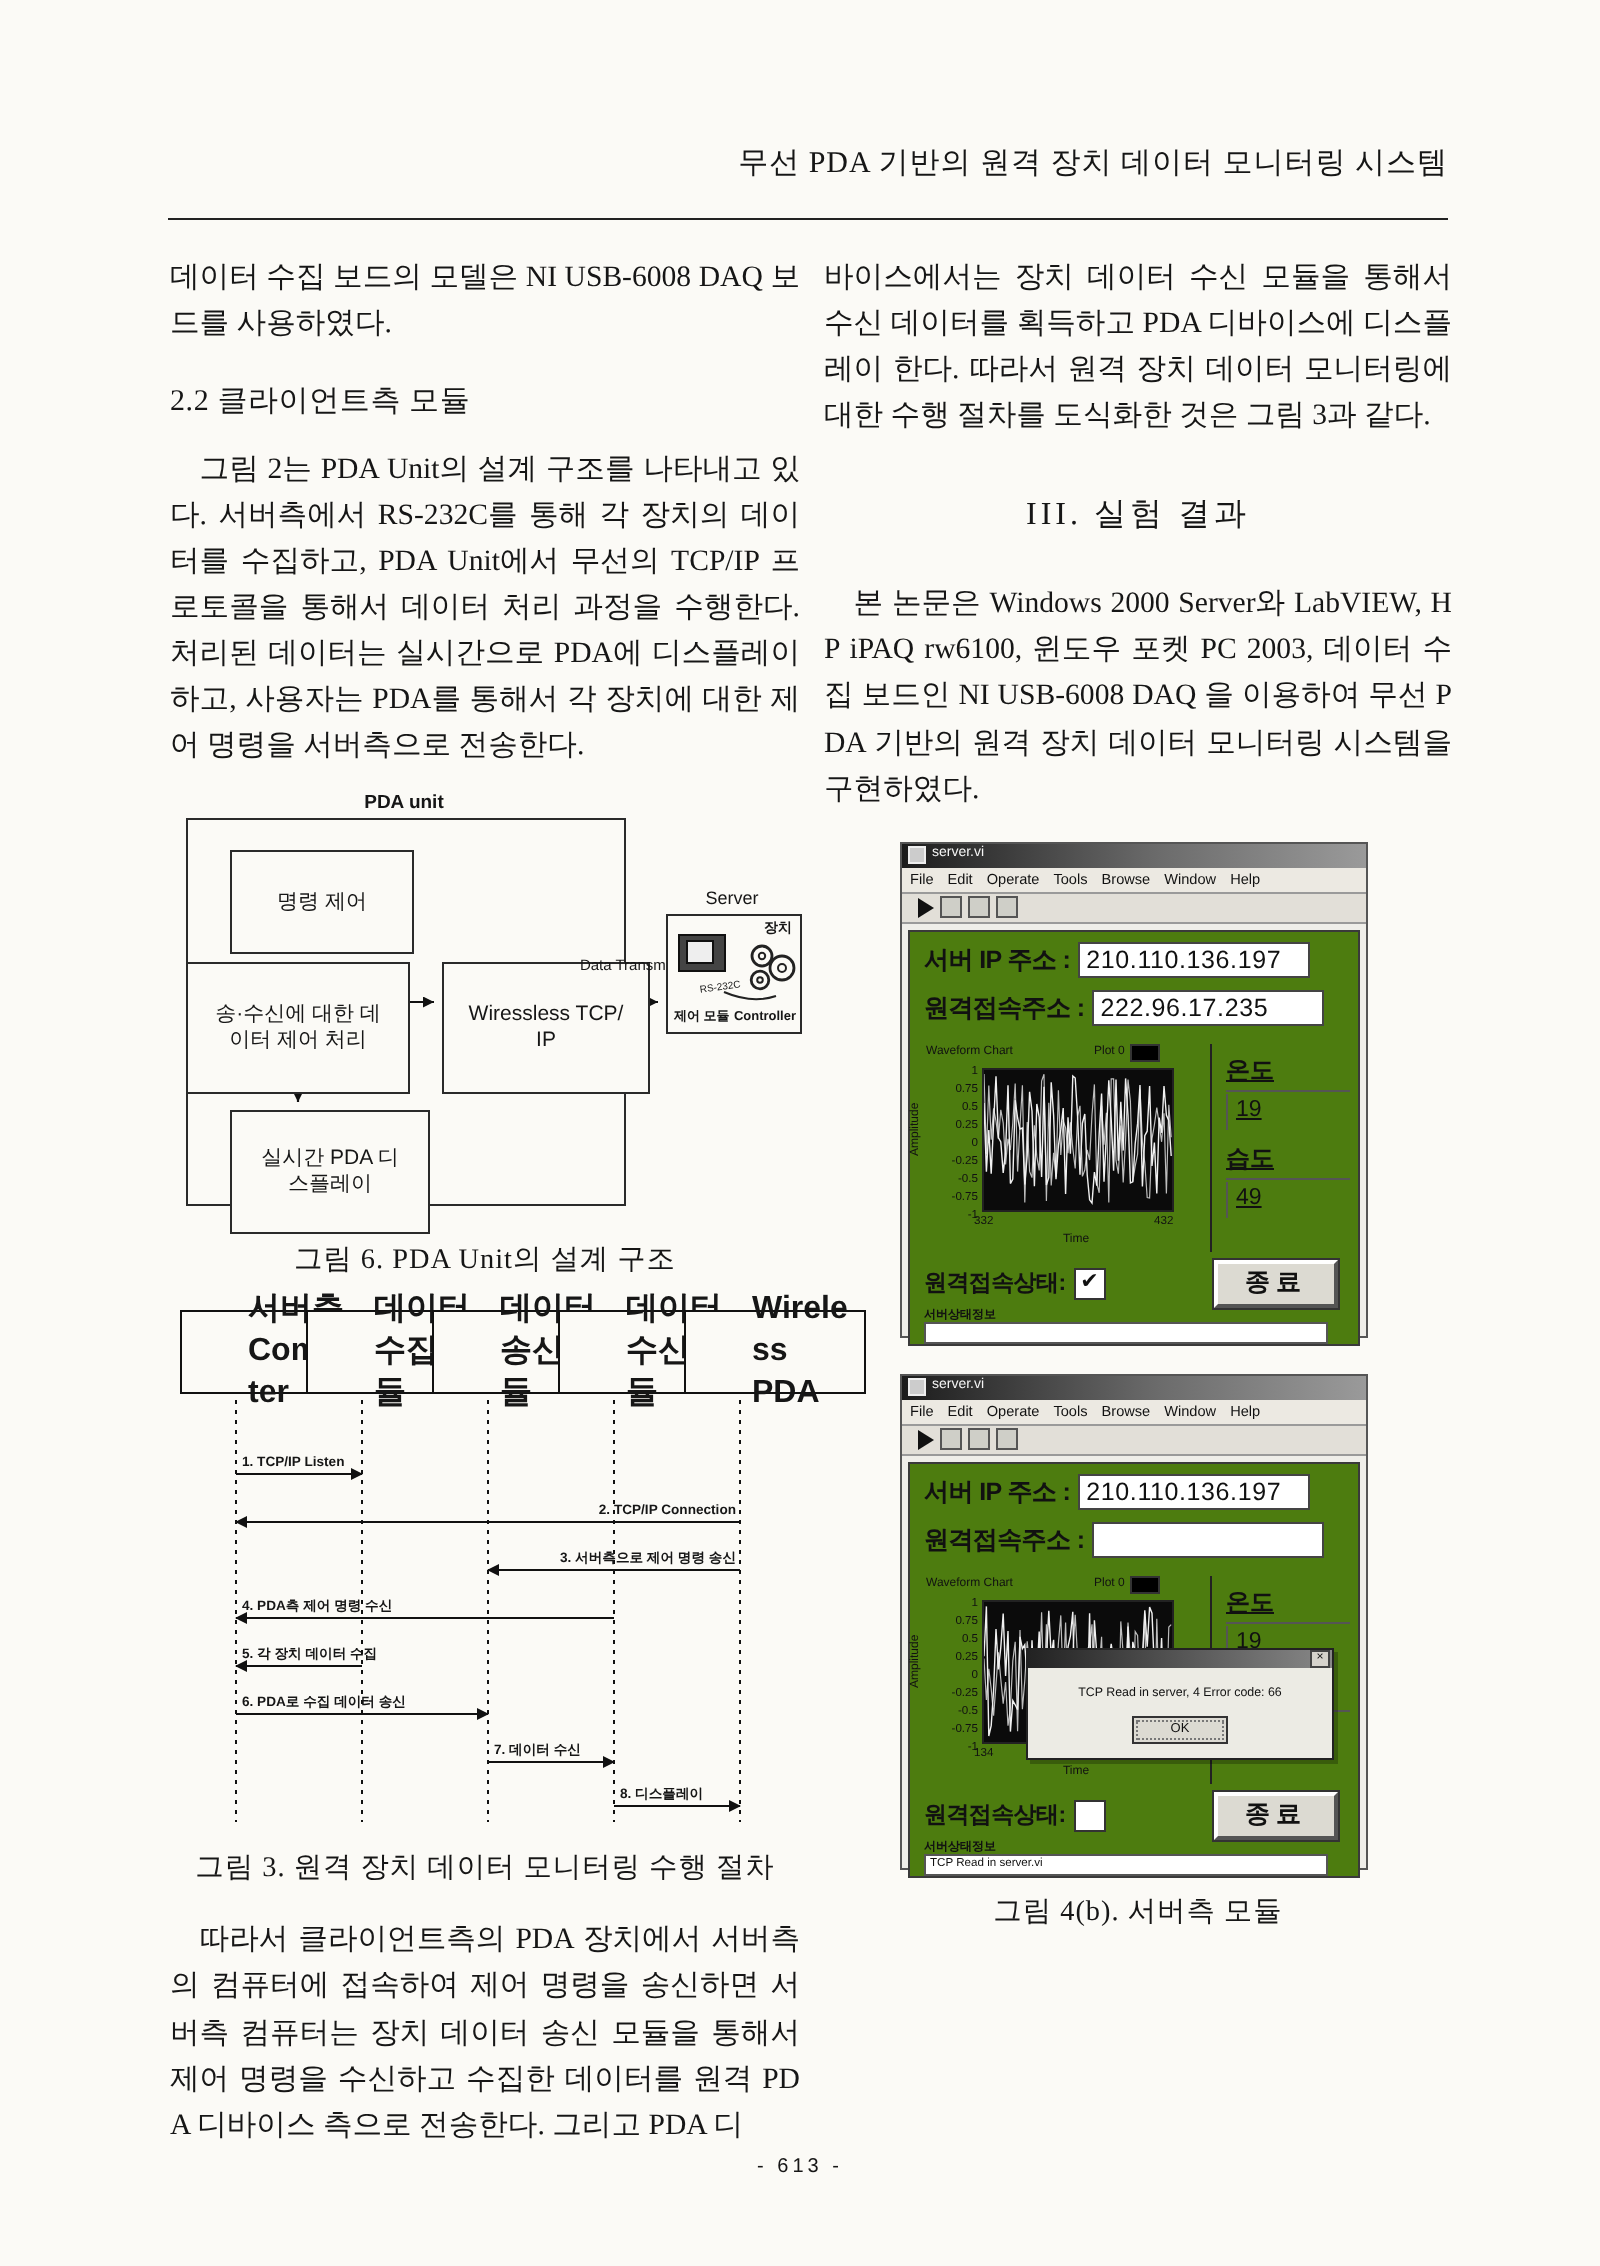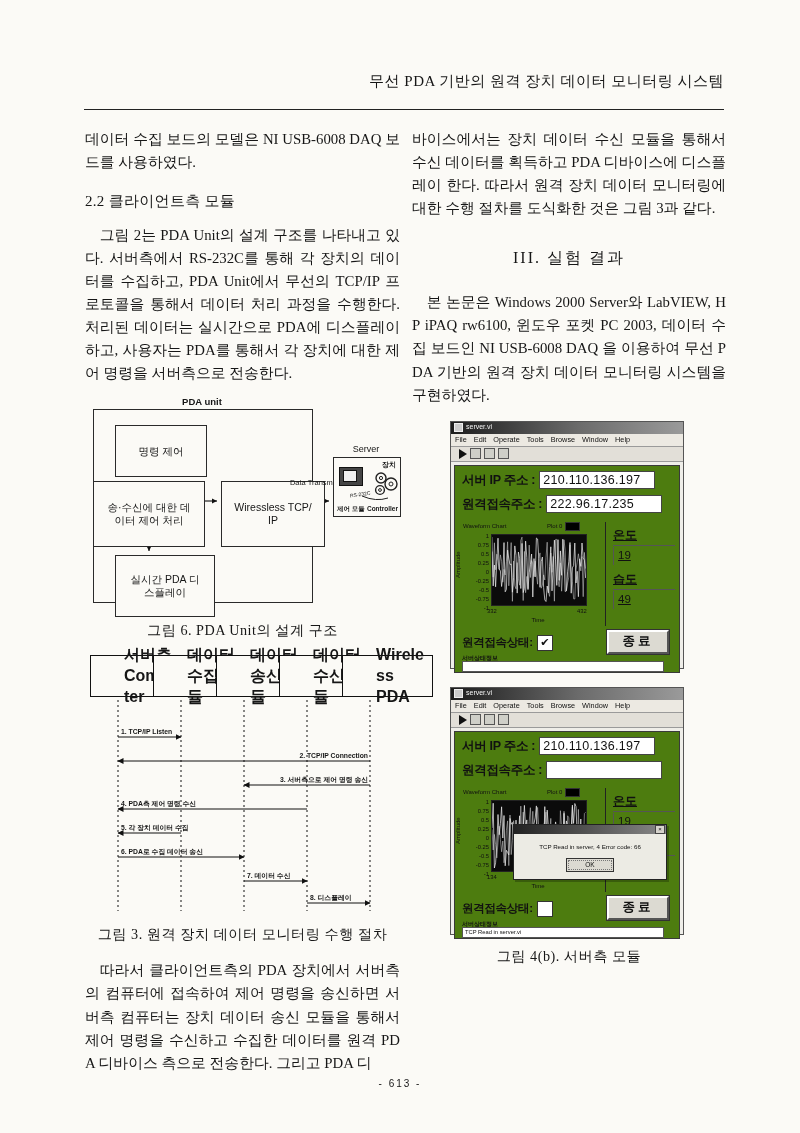--- a/index.html
+++ b/index.html
@@ -72,21 +72,21 @@
   .yticks{position:absolute;left:8px;top:10px;width:26px;height:72px;display:flex;flex-direction:column;
           justify-content:space-between;font-size:5.8px;text-align:right;}
   .chart{position:absolute;left:36px;top:12px;width:94px;height:70px;background:#0b0b0b;border:1px solid #222;}
   .xtick{position:absolute;top:85px;font-size:5.8px;}
   .xlabel{position:absolute;left:36px;top:94px;width:94px;text-align:center;font-size:6px;}
   .vsep{position:absolute;left:150px;top:56px;height:104px;border-left:1.6px solid #222;}
   .gauge{position:absolute;left:158px;width:62px;text-decoration:underline;}
   .gauge .glabel{font-size:12px;font-weight:bold;}
   .gauge .gline{border-top:1px solid #555;margin:1px 0 1px 0;}
   .gauge .gval{font-size:11.5px;border-left:1px solid #555;padding-left:4px;}
-  .lv-bottomrow{position:absolute;left:7px;top:168px;display:flex;align-items:center;gap:4px;}
+  .lv-bottomrow{position:absolute;left:7px;top:168px;display:flex;gap:4px;}
   .cbox{width:14px;height:14px;border:1.4px solid #333;background:#fff;font-size:11px;line-height:13px;
         text-align:center;font-weight:bold;}
   .quit{position:absolute;left:152px;top:164px;width:58px;height:20px;background:#dcdad2;
         border-top:2px solid #fff;border-left:2px solid #fff;border-right:2px solid #555;border-bottom:2px solid #555;
         outline:1px solid #333;font-size:12.5px;font-weight:bold;text-align:center;line-height:19px;letter-spacing:3px;}
   .sstat{position:absolute;left:7px;top:188px;font-size:6px;font-weight:bold;}
   .sfield{position:absolute;left:7px;top:195px;width:196px;height:9px;border:1px solid #555;background:#fff;
           font-size:5.8px;line-height:9px;padding:0 2px;white-space:nowrap;overflow:hidden;}
   
   .err-dialog{position:absolute;left:58px;top:92px;width:152px;height:54px;background:#ececе6;

